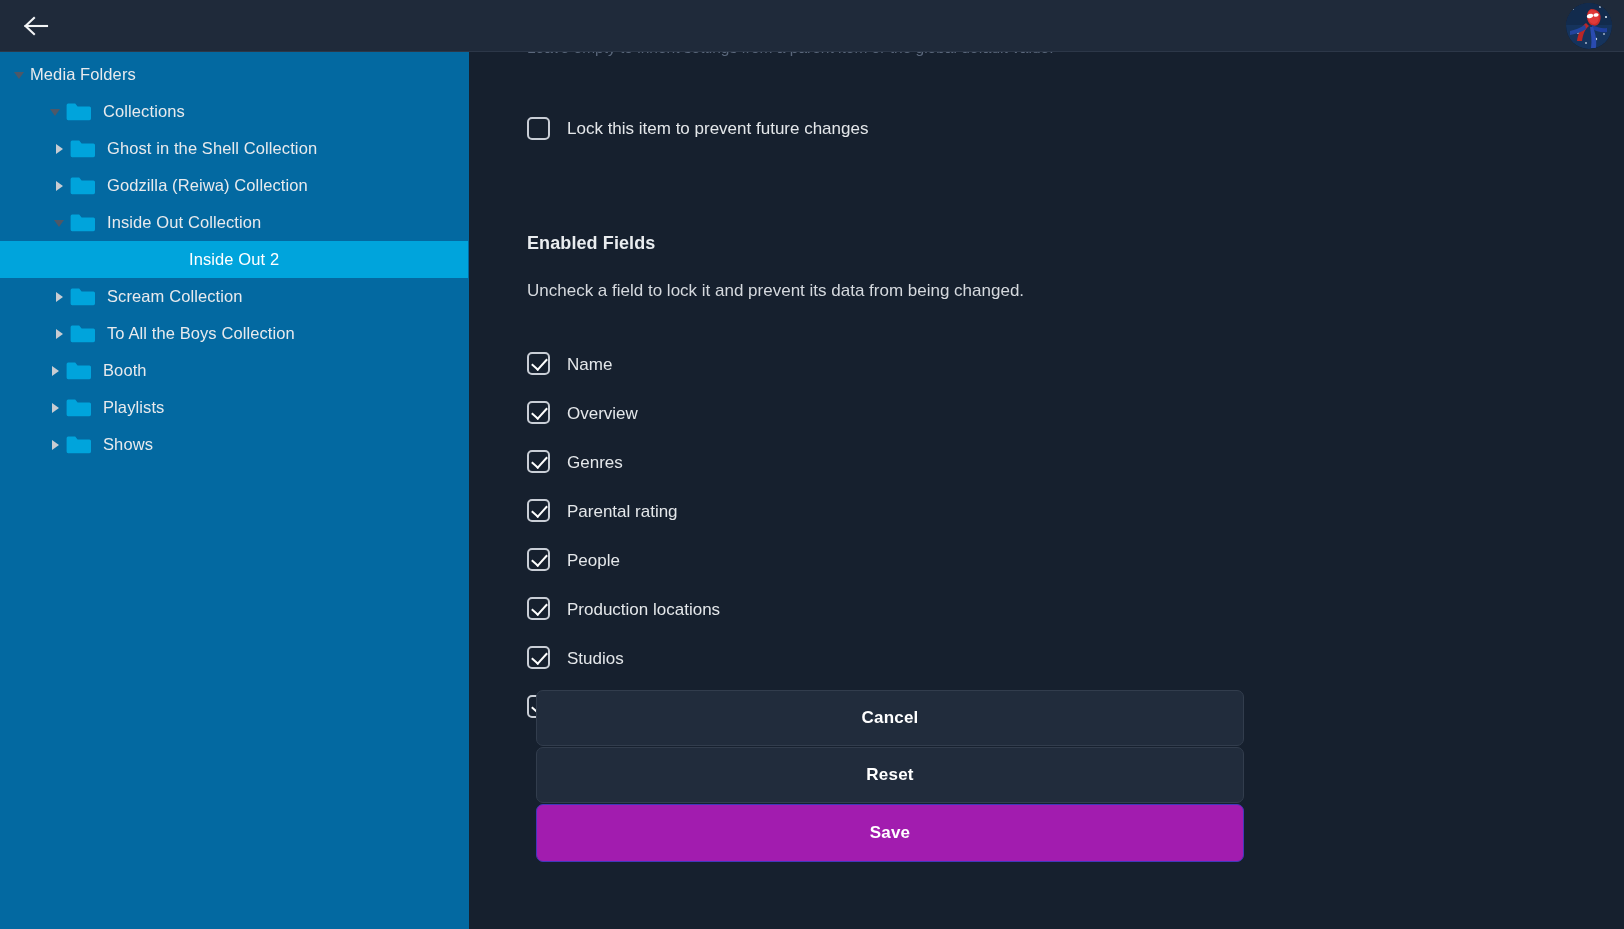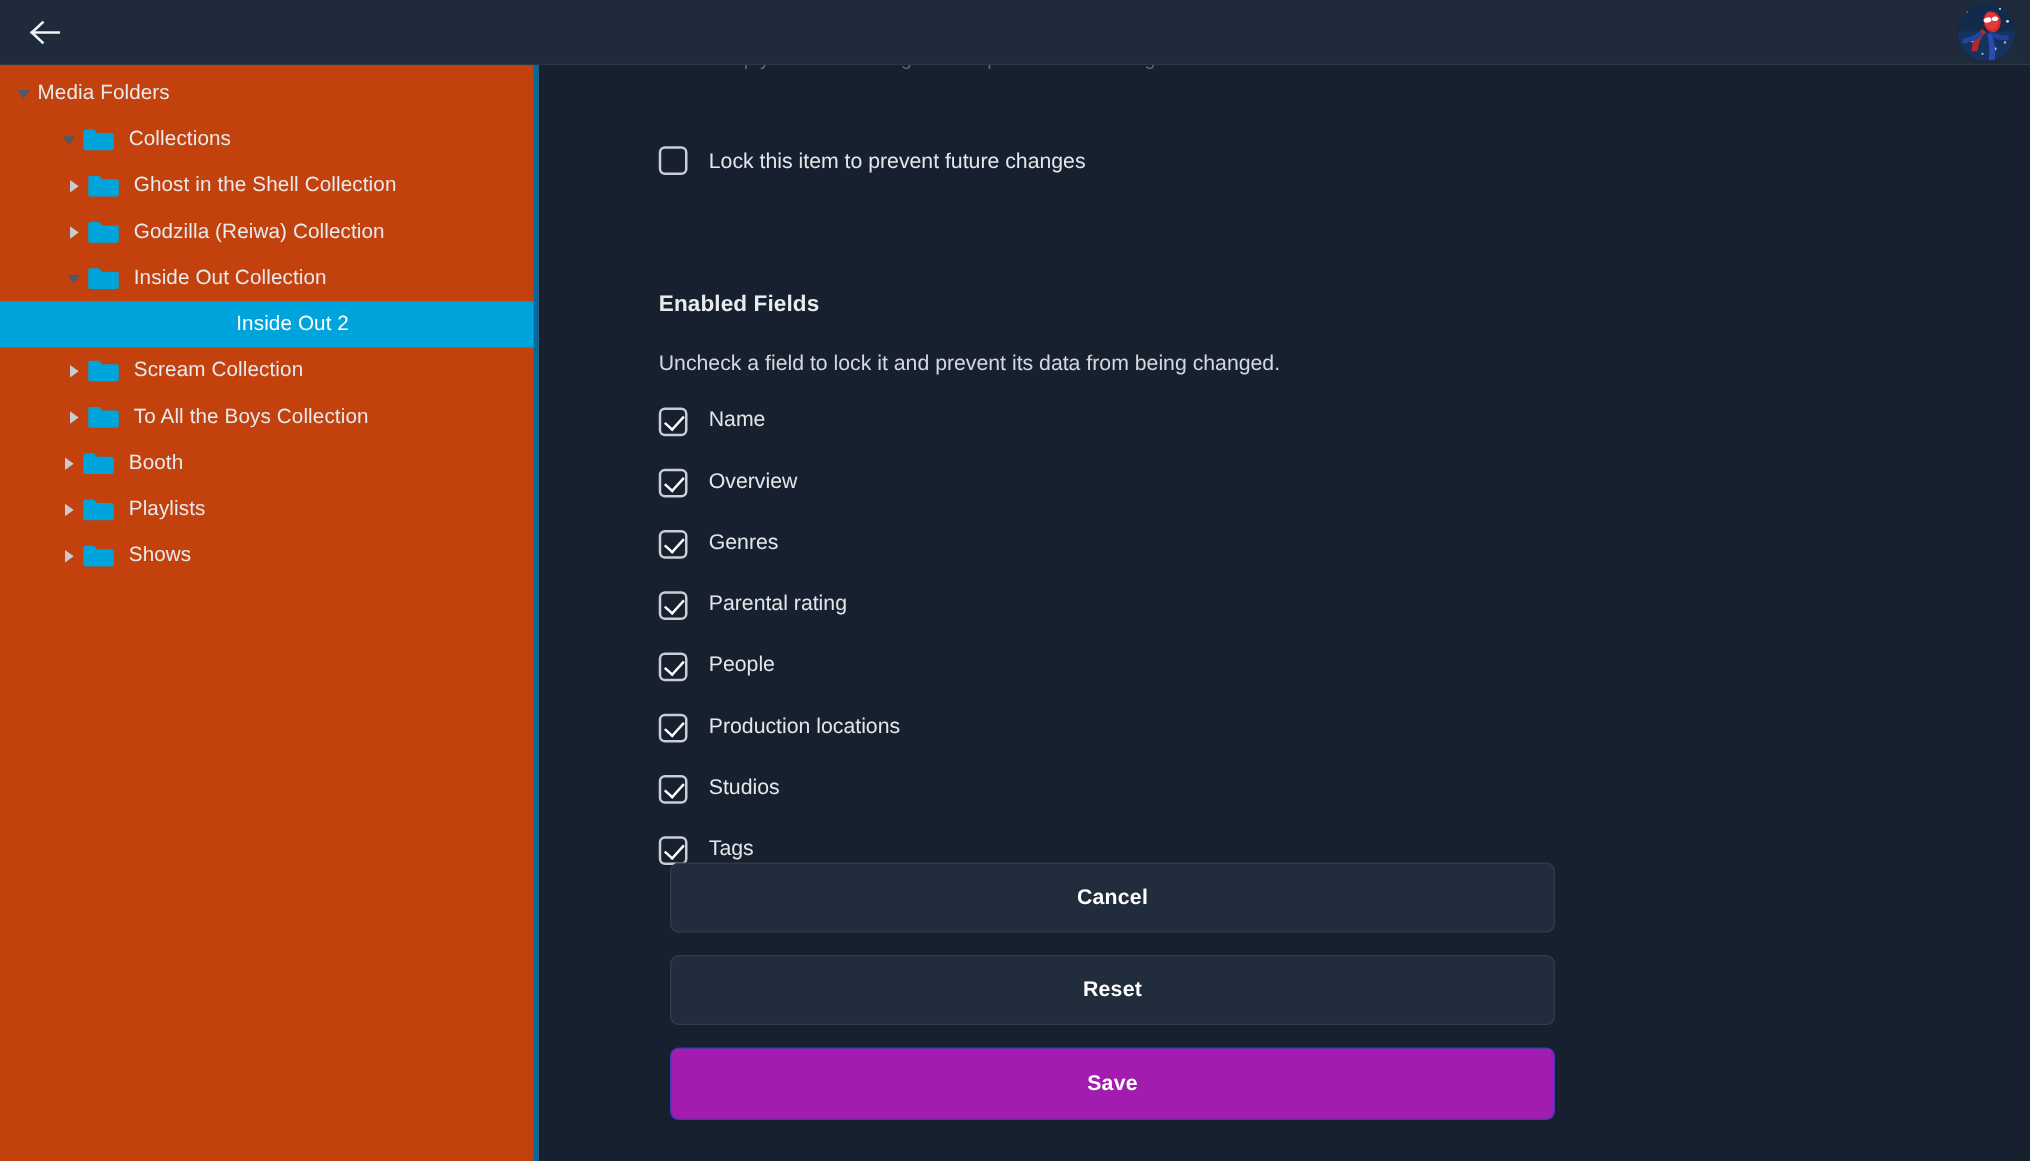--- a/index.html
+++ b/index.html
@@ -57,24 +57,24 @@
     cursor: pointer;
     background: #0d2340;
   }
   .avatar svg { display: block; width: 46px; height: 46px; }
 
   
   .sidebar {
     position: absolute;
     top: 52px;
     left: 0;
-    width: 431px;
+    width: 469px;
     height: 877px;
-    background: #c2410c;
-    border-right: 4px solid #0369a1;
+    background: #0369a1;
+    border-right: 1px solid #0369a1;
     overflow: hidden;
     z-index: 10;
   }
 
   .tree { padding-top: 4px; }
 
   .tree-row {
     position: relative;
     display: flex;
     align-items: center;
@@ -199,21 +199,21 @@
 
   .field-list {
     position: absolute;
     top: 274px;
     left: 57px;
     width: 700px;
   }
 
   .field-row {
     display: flex;
-    align-items: flex-start;
+    align-items: flex-end;
     height: 49px;
     cursor: pointer;
   }
   .field-row .cb-label {
     margin-left: 17px;
     font-size: 17px;
     color: #e4e7ea;
   }
 
   
@@ -243,21 +243,21 @@
     position: absolute;
     top: 638px;
     left: 66px;
     width: 708px;
   }
 
   .btn {
     display: block;
     width: 708px;
     height: 56px;
-    margin-bottom: 18px;
+    margin-bottom: 1px;
     border-radius: 7px;
     font-family: "Liberation Sans", sans-serif;
     font-size: 17px;
     font-weight: bold;
     color: #ffffff;
     cursor: pointer;
     text-align: center;
     line-height: 54px;
     letter-spacing: 0.2px;
   }

